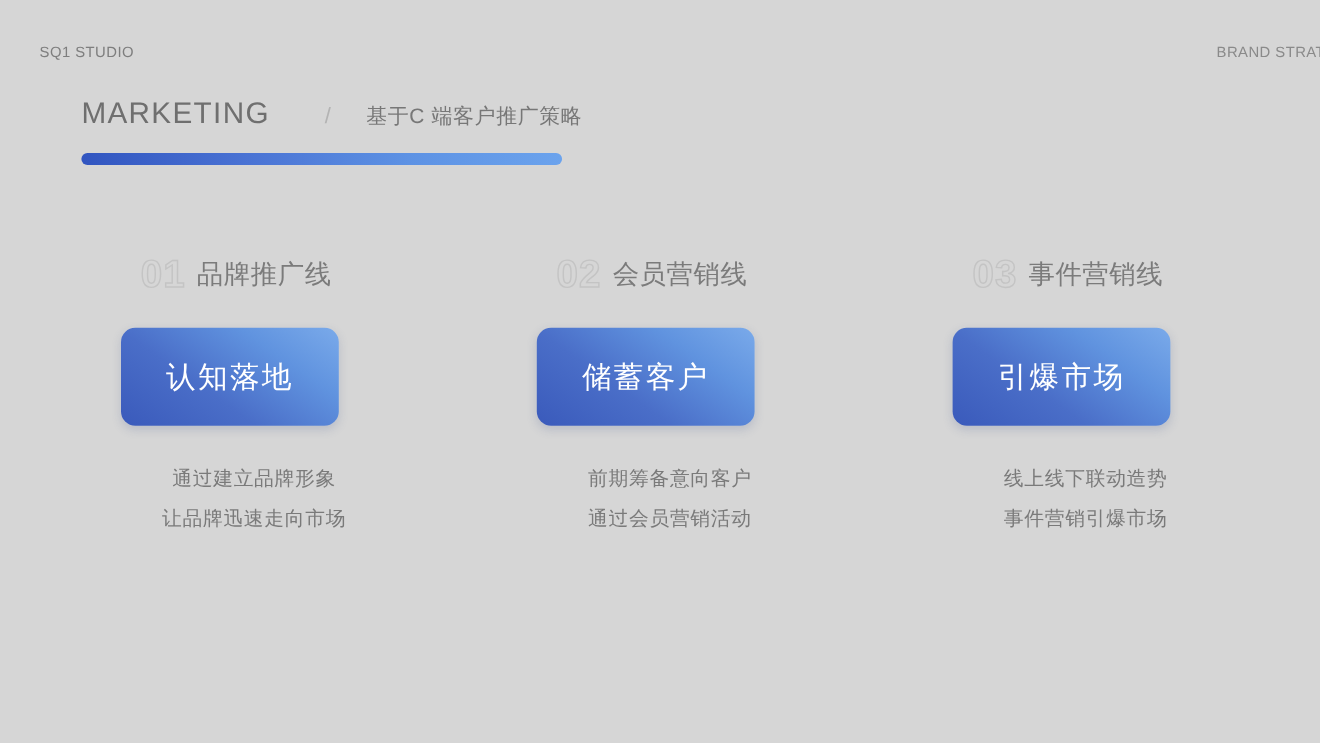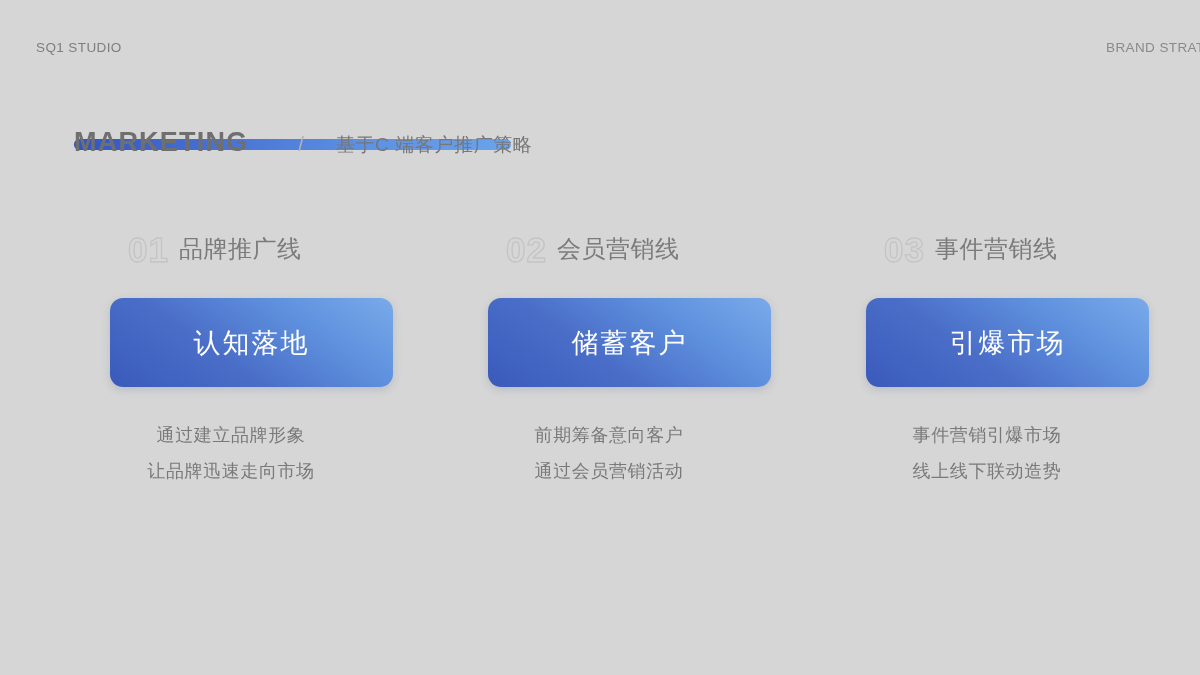--- a/index.html
+++ b/index.html
@@ -51,23 +51,22 @@
   }
   .title-row {
     display: flex;
     align-items: baseline;
     height: 36px;
   }
   .title-main {
     font-size: 27px;
     letter-spacing: 1.2px;
     color: #6f6f6f;
-    font-weight: 700;
-    white-space: nowrap;
-    margin-top: 39px;
+    font-weight: 400;
+    white-space: nowrap;
   }
   .title-slash {
     margin-left: 50px;
     font-size: 20px;
     color: #b3b3b3;
     font-weight: 300;
   }
   .title-sub {
     margin-left: 32px;
     font-size: 19px;
@@ -118,21 +117,21 @@
     margin-left: 10px;
     font-size: 24px;
     color: #7b7b7b;
     letter-spacing: 0.5px;
     white-space: nowrap;
   }
 
   .card {
     margin-top: 28px;
     margin-left: 24px;
-    width: 283px;
+    width: 198px;
     height: 89px;
     border-radius: 13px;
     display: flex;
     align-items: center;
     justify-content: center;
     background: linear-gradient(35deg, #3a5abb 0%, #4a6ec8 38%, #6093df 72%, #7aaaea 100%);
     box-shadow: 0 3px 9px rgba(80, 100, 150, 0.22);
   }
   .card-label {
     font-size: 27px;
@@ -204,18 +203,18 @@
 
   <div class="col col-3">
     <div class="col-head">
       <span class="col-num">03</span>
       <span class="col-head-label">事件营销线</span>
     </div>
     <div class="card">
       <span class="card-label">引爆市场</span>
     </div>
     <div class="col-desc">
+      <div class="desc-line">线上线下联动造势</div>
       <div class="desc-line">事件营销引爆市场</div>
-      <div class="desc-line">线上线下联动造势</div>
     </div>
   </div>
 
 </div>
 
 </body></html>

